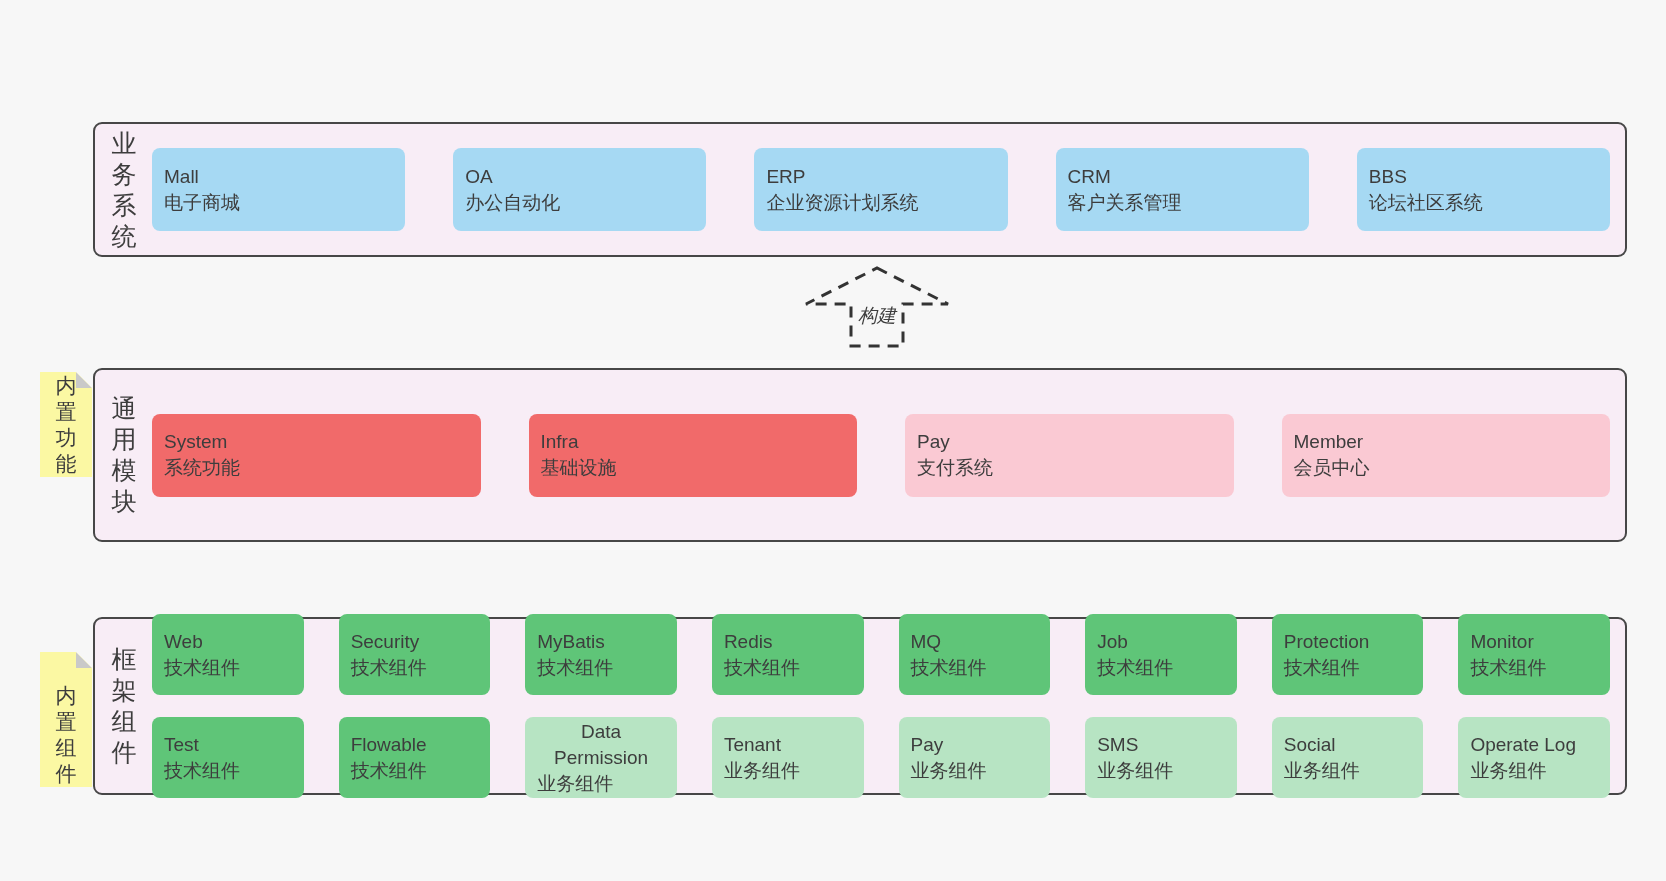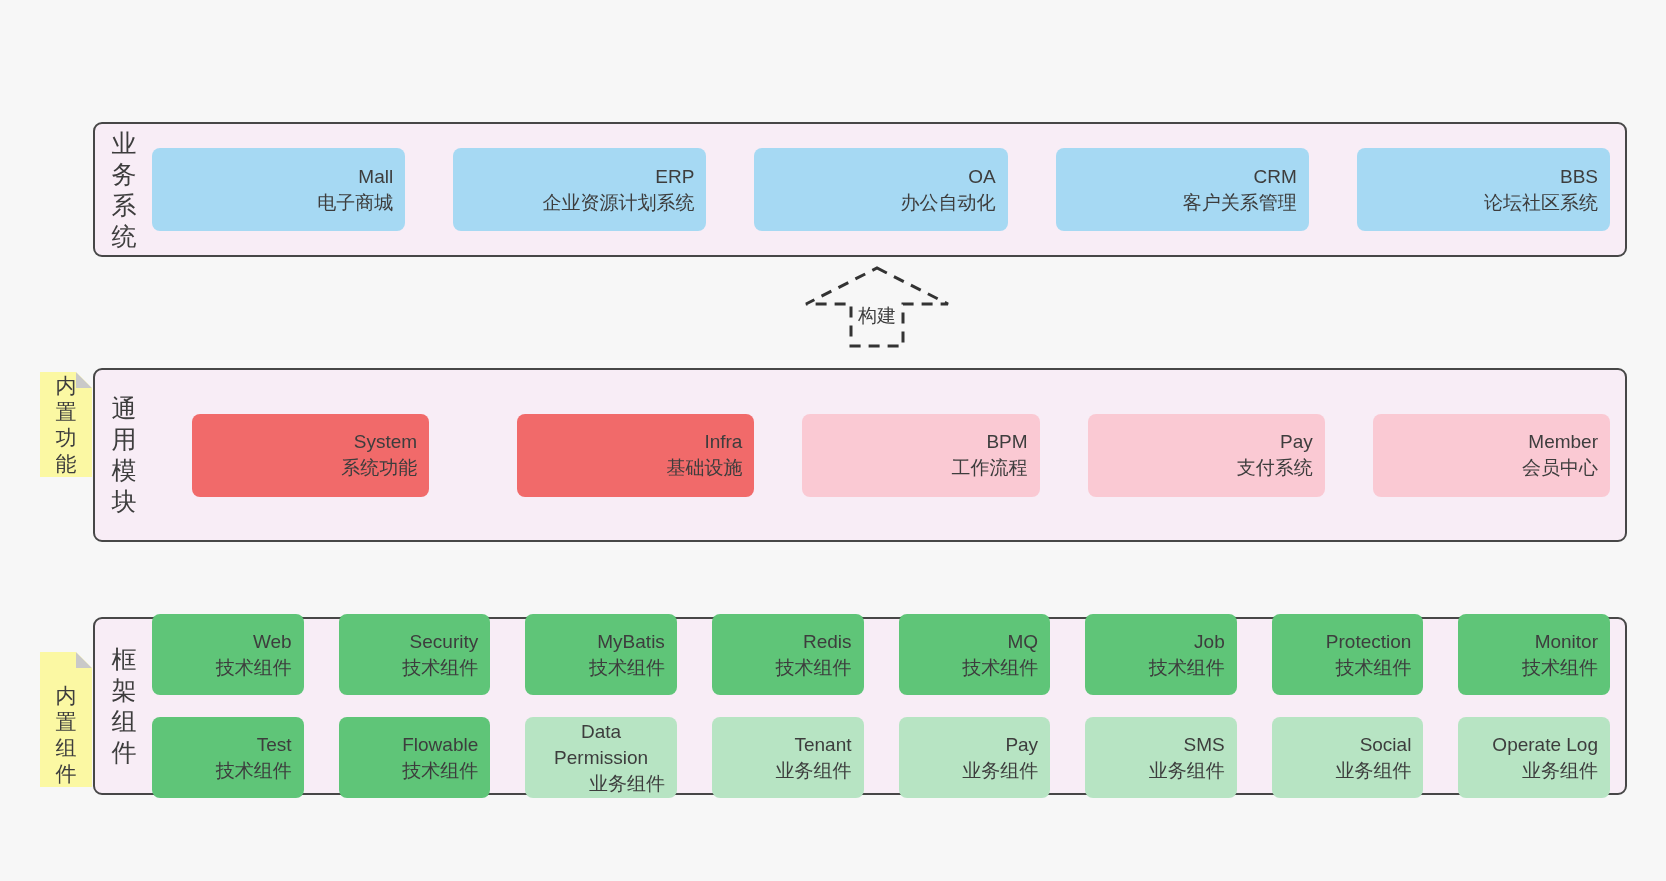--- a/index.html
+++ b/index.html
@@ -34,26 +34,26 @@
     position:absolute;left:57px;right:15px;top:0;bottom:0;
     display:flex;align-items:center;gap:48px;
   }
   .boxes-grid{
     position:absolute;left:57px;right:15px;top:0;bottom:0;
     display:flex;flex-direction:column;justify-content:center;row-gap:22px;
   }
   .box-row{display:flex;gap:35px;}
   .box{
     flex:1;height:83px;border-radius:8px;box-sizing:border-box;
-    display:flex;flex-direction:column;align-items:flex-end;justify-content:center;
+    display:flex;flex-direction:column;align-items:flex-start;justify-content:center;
     text-align:center;font-size:19px;line-height:26px;padding:0 12px;
   }
   .box-row .box{height:81px;}
   .blue{background:var(--blue,#a6d9f3);}
-  .red{background:var(--red,#f16a6a);margin-left:40px;}
+  .red{background:var(--red,#f16a6a);}
   .pink{background:var(--pink,#fac9d3);}
   .gdark{background:var(--green-dark,#5fc578);}
   .glight{background:var(--green-light,#b7e4c3);}
   
   .note{
     position:absolute;width:52px;box-sizing:border-box;
     background:var(--note-yellow,#fbf8a3);
     clip-path:polygon(0 0, calc(100% - 16px) 0, 100% 16px, 100% 100%, 0 100%);
     display:flex;align-items:flex-end;justify-content:center;
   }
@@ -62,21 +62,21 @@
   .note-text{
     width:22px;font-size:21px;line-height:26px;word-break:break-all;text-align:center;
     color:var(--text,#3d3d3d);
   }
   .fold{
     position:absolute;top:0;right:0;width:16px;height:16px;
     background:var(--note-fold,#c9c9c9);
     clip-path:polygon(0 0, 100% 100%, 0 100%);
   }
   
-  .arrow{position:absolute;width:150px;height:84px;}
+  .arrow{position:absolute;width:150px;height:84px;font-style:italic;}
   .arrow-1{left:802px;top:265px;}
   .arrow-2{left:816px;top:512px;}
   .arrow svg{position:absolute;left:0;top:0;}
   .arrow polygon{
     fill:none;stroke:var(--arrow,#333333);stroke-width:3;stroke-dasharray:11 8;
   }
   .arrow-label{
     position:absolute;left:0;right:0;top:38px;text-align:center;
     font-size:19px;color:var(--text,#3d3d3d);
   }
@@ -89,26 +89,26 @@
   <div class="layer layer-1">
     <div class="layer-label">
       <span>业务系统</span>
     </div>
     <div class="boxes">
       <div class="box blue">
         <div>Mall</div>
         <div>电子商城</div>
       </div>
       <div class="box blue">
+        <div>OA</div>
+        <div>办公自动化</div>
+      </div>
+      <div class="box blue">
         <div>ERP</div>
         <div>企业资源计划系统</div>
-      </div>
-      <div class="box blue">
-        <div>OA</div>
-        <div>办公自动化</div>
       </div>
       <div class="box blue">
         <div>CRM</div>
         <div>客户关系管理</div>
       </div>
       <div class="box blue">
         <div>BBS</div>
         <div>论坛社区系统</div>
       </div>
     </div>
@@ -133,24 +133,20 @@
     <div class="boxes">
       <div class="box red">
         <div>System</div>
         <div>系统功能</div>
       </div>
       <div class="box red">
         <div>Infra</div>
         <div>基础设施</div>
       </div>
       <div class="box pink">
-        <div>BPM</div>
-        <div>工作流程</div>
-      </div>
-      <div class="box pink">
         <div>Pay</div>
         <div>支付系统</div>
       </div>
       <div class="box pink">
         <div>Member</div>
         <div>会员中心</div>
       </div>
     </div>
   </div>
 

